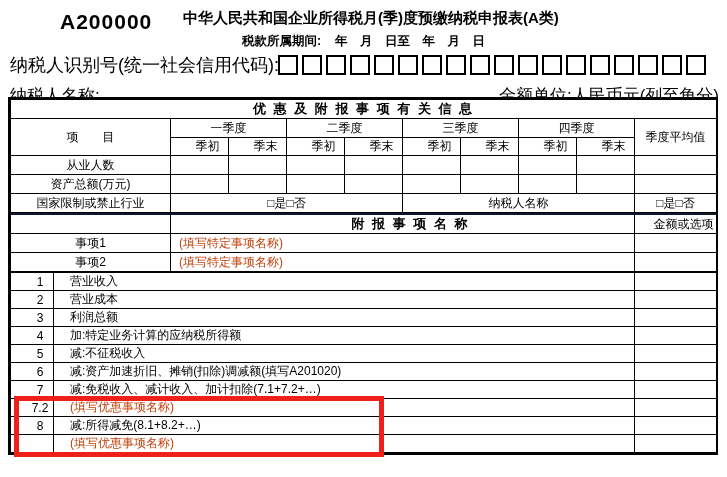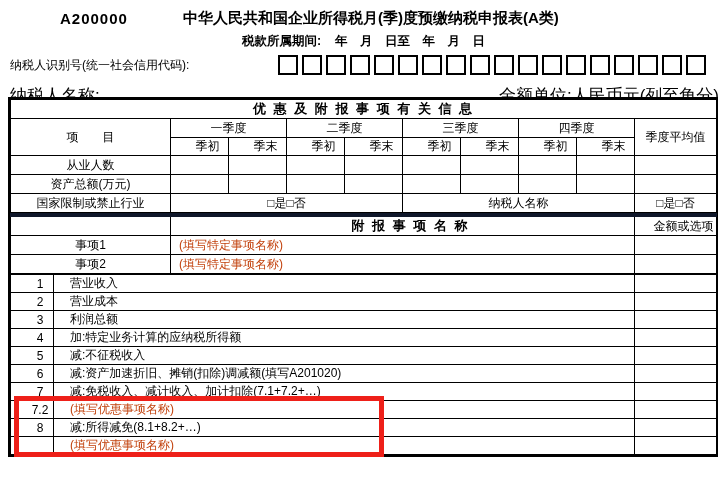--- a/index.html
+++ b/index.html
@@ -3,34 +3,34 @@
 <meta charset="utf-8">
 <style>
   * { margin:0; padding:0; box-sizing:content-box; }
   body { background:#ffffff; }
   .page {
     position:relative; width:727px; height:477px; background:#fff;
     font-family:"Liberation Sans", sans-serif; color:#000; overflow:hidden;
   }
   
   .hdr1 { position:absolute; top:9px; left:0; width:100%; height:20px; }
-  .code { position:absolute; left:60px; top:1px; font-size:15px; font-weight:bold; letter-spacing:1px; }
+  .code { position:absolute; left:60px; top:1px; font-size:21px; font-weight:bold; letter-spacing:1px; }
   .title { position:absolute; left:183px; top:0; font-size:15px; font-weight:bold; white-space:nowrap; }
   .hdr2 { position:absolute; top:33px; left:0; width:100%; text-align:center; font-size:12.5px; font-weight:bold; white-space:nowrap; }
   .hdr2 .pfields { margin-left:14px;margin-top:6px; }
   .hdr3 { position:absolute; top:53px; left:10px; width:709px; height:24px; display:flex; align-items:center; }
-  .hdr3 .lbl { width:260px; flex:none; font-size:12px; white-space:nowrap; }
+  .hdr3 .lbl { width:260px; flex:none; font-size:18px; white-space:nowrap; }
   .idboxes { display:flex; gap:4px; margin-left:8px; }
   .idbox { width:16px; height:16px; border:2px solid #000; flex:none; background:#fff; }
   .hdr4 { position:absolute; top:84px; left:10px; width:709px; display:flex; justify-content:space-between; font-size:17px; white-space:nowrap; }
   
   .formtable { position:absolute; left:8px; top:97px; width:706px; border:2px solid #000; background:#fff; }
   table { border-collapse:collapse; table-layout:fixed; width:706px; }
   td { border:1px solid #000; padding:0; font-size:12px; white-space:nowrap; overflow:hidden; vertical-align:middle; background:#fff; }
-  .sep td { border-top:4px solid #0f172a; }
+  .sep td { border-top:2px solid #0f172a; }
   .c { text-align:center; }
   .l { text-align:left; padding-left:5px; }
   .bold { font-weight:bold; }
   .sec-title { font-weight:bold; font-size:13px; text-align:center; letter-spacing:2px; }
   .ph { color:#c2410c; }
   .ind { padding-left:14px; }
   .pl8 { padding-left:8px; }
   .h17 td { height:17px;padding-left:16px; }
   .h18 td { height:18px; }
   .h19 td { height:19px; }

